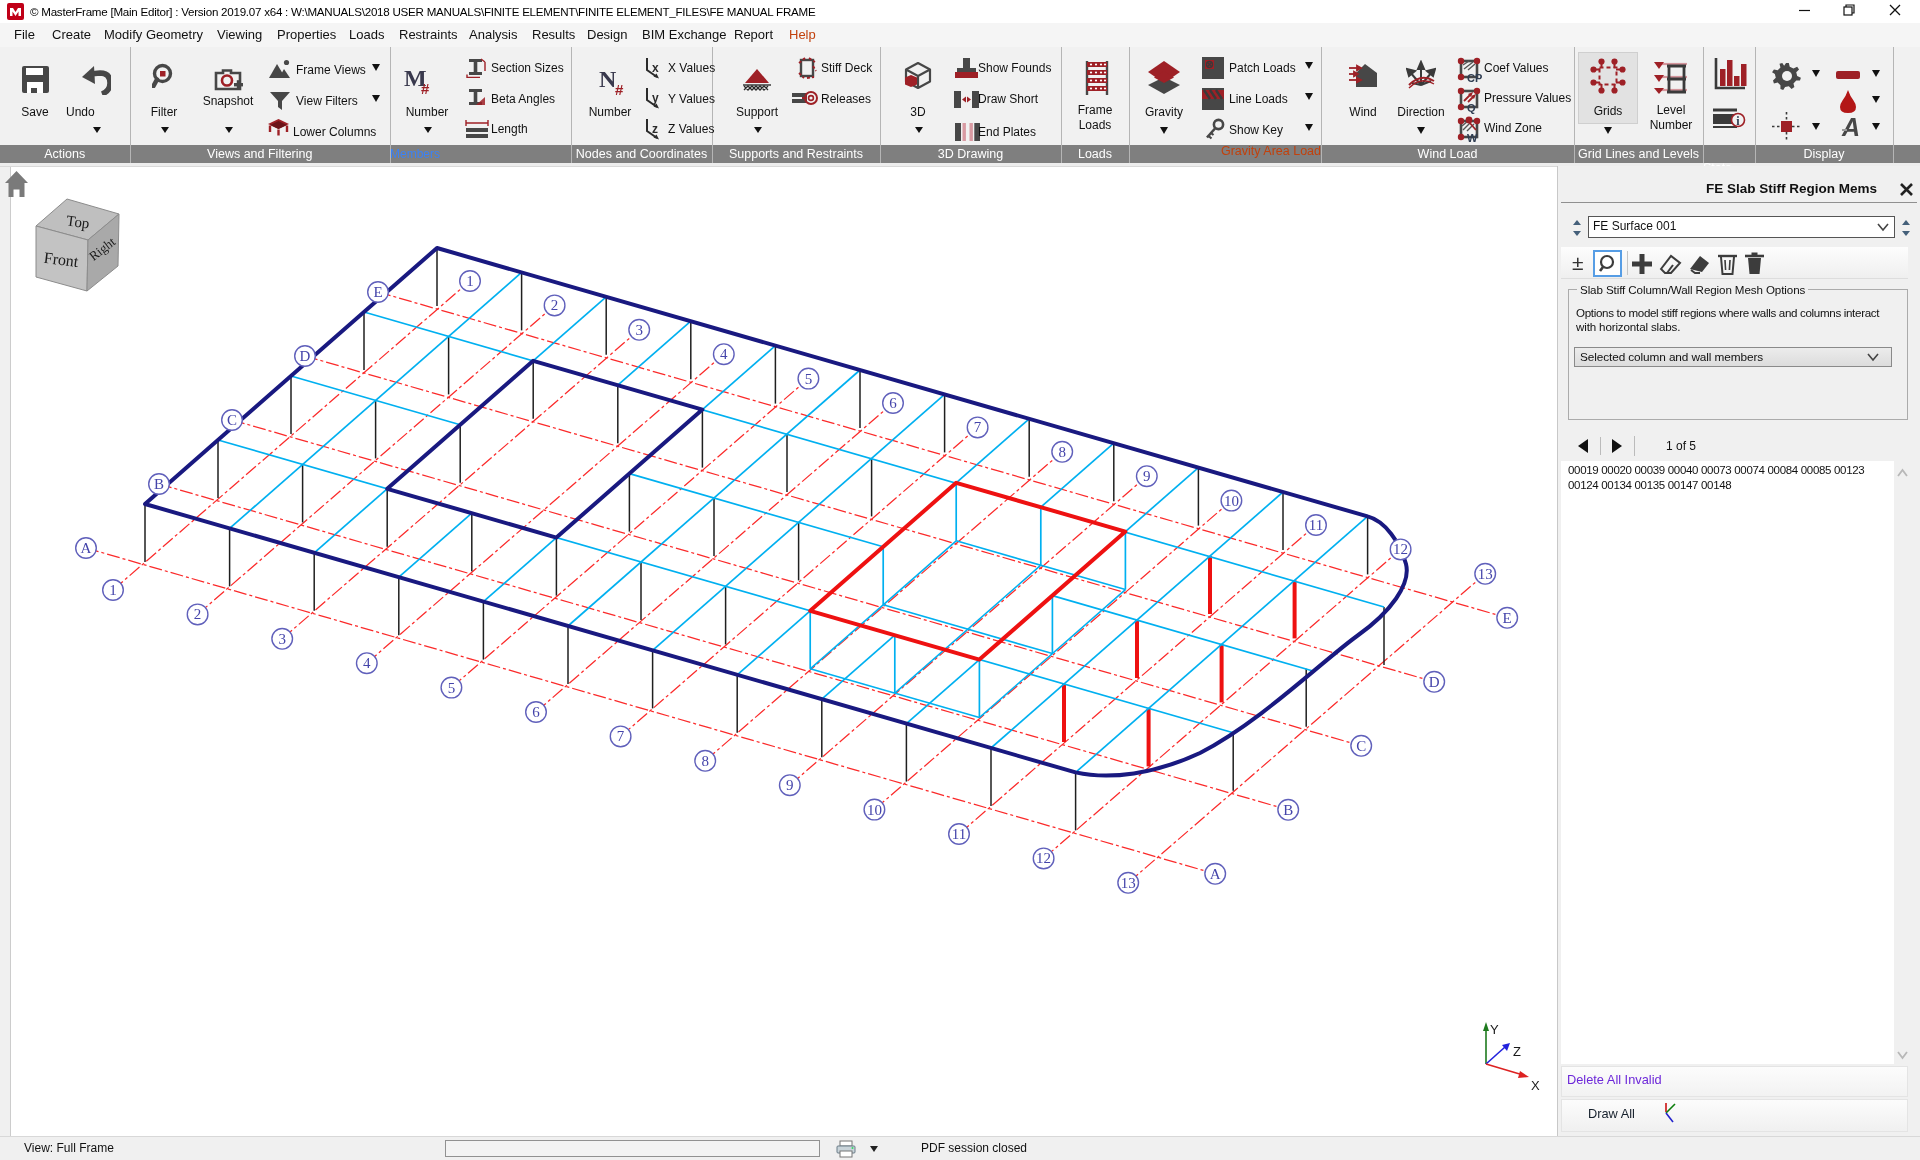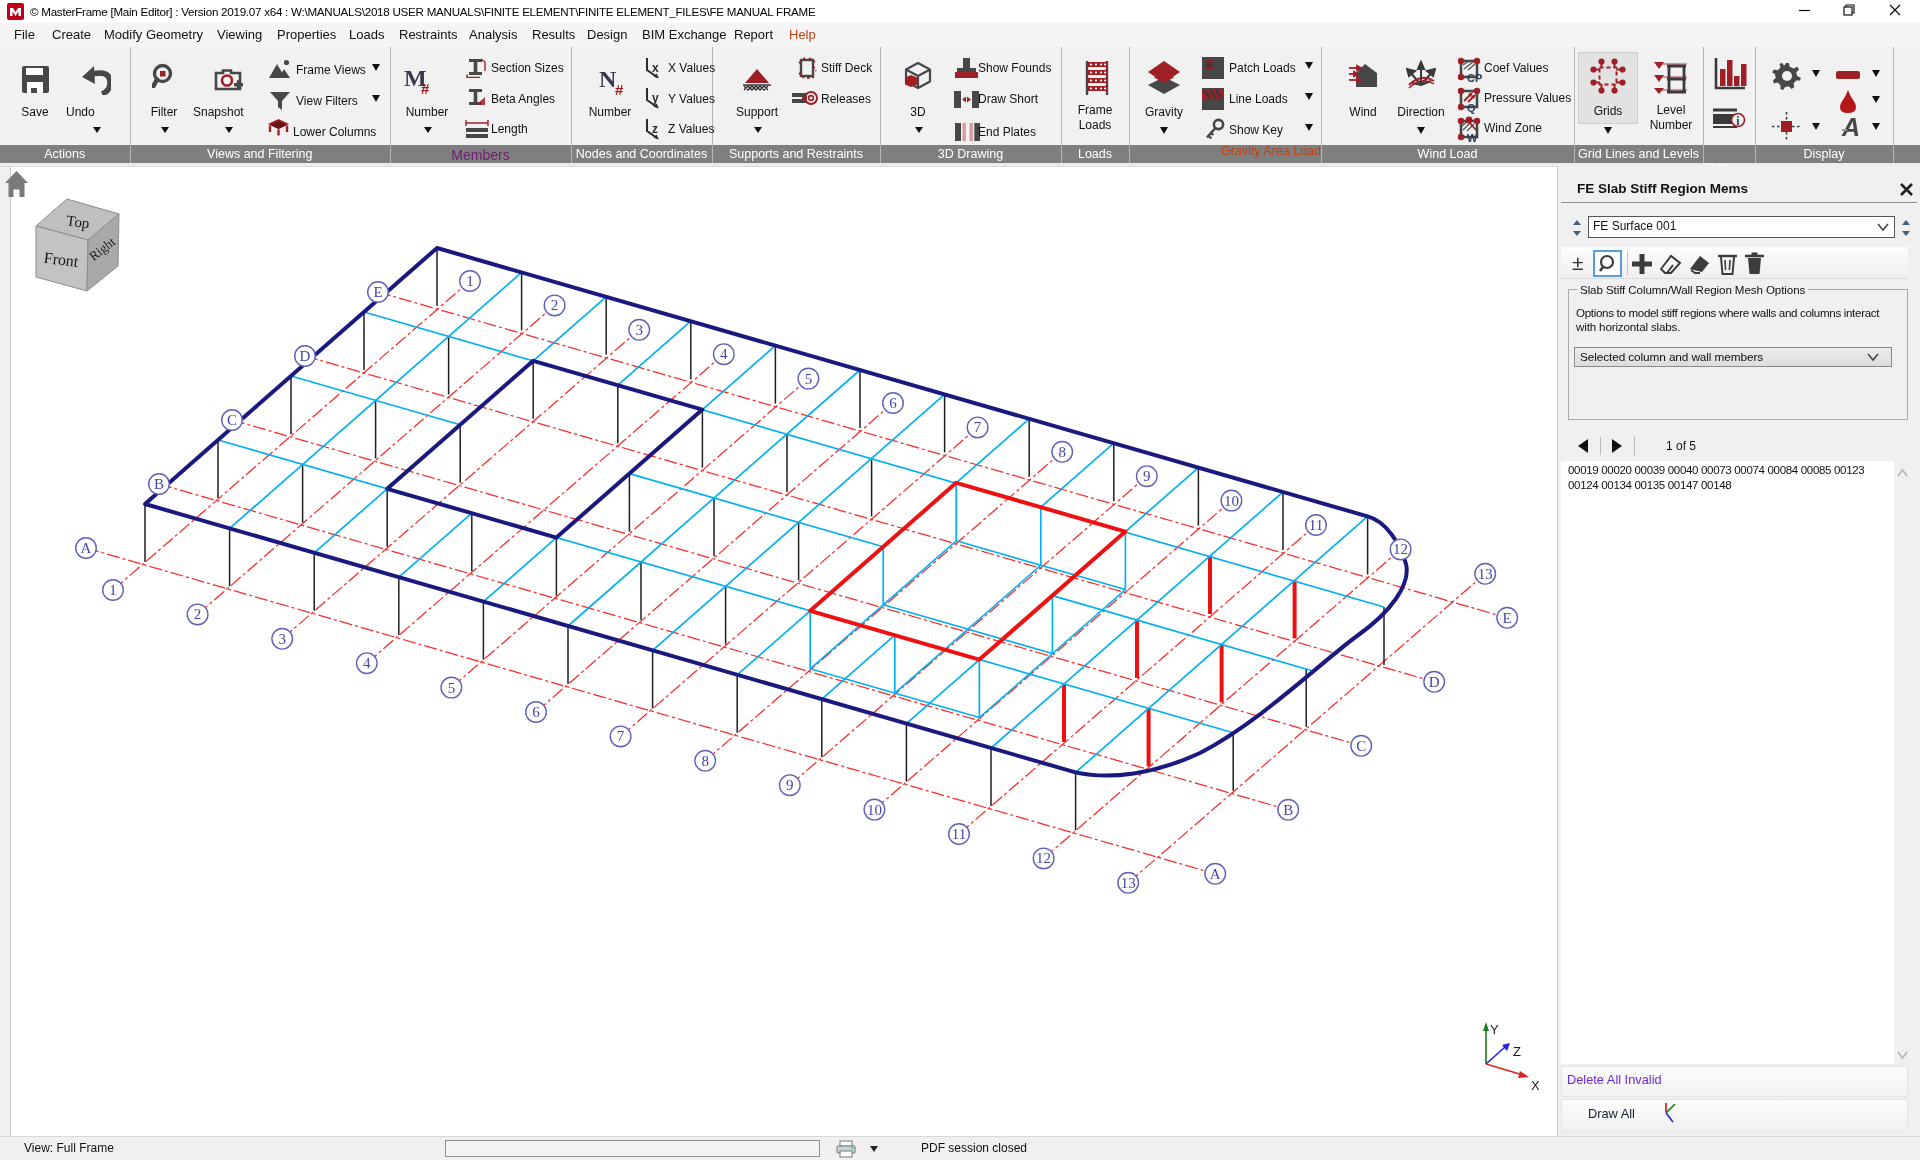--- a/index.html
+++ b/index.html
@@ -40,21 +40,21 @@
 <div style="position:absolute;left:880px;top:47px;width:1px;height:116px;background:#b5b5b5"></div>
 <div style="position:absolute;left:1061px;top:47px;width:1px;height:116px;background:#b5b5b5"></div>
 <div style="position:absolute;left:1129px;top:47px;width:1px;height:116px;background:#b5b5b5"></div>
 <div style="position:absolute;left:1321px;top:47px;width:1px;height:116px;background:#b5b5b5"></div>
 <div style="position:absolute;left:1574px;top:47px;width:1px;height:116px;background:#b5b5b5"></div>
 <div style="position:absolute;left:1703px;top:47px;width:1px;height:116px;background:#b5b5b5"></div>
 <div style="position:absolute;left:1755px;top:47px;width:1px;height:116px;background:#b5b5b5"></div>
 <div style="position:absolute;left:1893px;top:47px;width:1px;height:116px;background:#b5b5b5"></div>
 <div style="position:absolute;left:0.0px;top:147px;width:129.5px;text-align:center;font-size:12.5px;color:#ffffff;white-space:nowrap">Actions</div>
 <div style="position:absolute;left:129.5px;top:147px;width:260.5px;text-align:center;font-size:12.5px;color:#ffffff;white-space:nowrap">Views and Filtering</div>
-<div style="position:absolute;left:390.0px;top:147px;width:181px;text-align:center;font-size:14px;color:#701a75;white-space:nowrap">Members</div>
+<div style="position:absolute;left:390.0px;top:147px;width:181px;text-align:left;font-size:12px;color:#3b82f6;white-space:nowrap">Members</div>
 <div style="position:absolute;left:571.0px;top:147px;width:141px;text-align:center;font-size:12.5px;color:#ffffff;white-space:nowrap">Nodes and Coordinates</div>
 <div style="position:absolute;left:712.0px;top:147px;width:168px;text-align:center;font-size:12.5px;color:#ffffff;white-space:nowrap">Supports and Restraints</div>
 <div style="position:absolute;left:880.0px;top:147px;width:181px;text-align:center;font-size:12.5px;color:#ffffff;white-space:nowrap">3D Drawing</div>
 <div style="position:absolute;left:1061.0px;top:147px;width:68px;text-align:center;font-size:12.5px;color:#ffffff;white-space:nowrap">Loads</div>
 <div style="position:absolute;left:1129.0px;top:144px;width:192px;text-align:right;font-size:12.5px;color:#c2410c;white-space:nowrap">Gravity Area Load</div>
 <div style="position:absolute;left:1321.0px;top:147px;width:253px;text-align:center;font-size:12.5px;color:#ffffff;white-space:nowrap">Wind Load</div>
 <div style="position:absolute;left:1574.0px;top:147px;width:129px;text-align:center;font-size:12.5px;color:#ffffff;white-space:nowrap">Grid Lines and Levels</div>
 <div style="position:absolute;left:1703.0px;top:161px;width:52px;text-align:left;font-size:12.5px;color:#ffffff;white-space:nowrap">Stats</div>
 <div style="position:absolute;left:1755.0px;top:147px;width:138px;text-align:center;font-size:12.5px;color:#ffffff;white-space:nowrap">Display</div>
 <svg style="position:absolute;left:20px;top:64px" width="31" height="31" viewBox="0 0 31 31">
@@ -76,21 +76,21 @@
 <line x1="5" y1="16.5" x2="1.5" y2="23" stroke="#474747" stroke-width="4.5" stroke-linecap="round"></line>
 </svg>
 <div style="position:absolute;left:134.0px;top:105px;width:60px;text-align:center;font-size:12px;color:#111;white-space:nowrap">Filter</div>
 <div style="position:absolute;left:160.5px;top:127px;width:0;height:0;border-left:4.0px solid transparent;border-right:4.0px solid transparent;border-top:6.24px solid #111"></div>
 <svg style="position:absolute;left:214px;top:66px" width="30" height="26" viewBox="0 0 30 26">
 <path d="M2 7 L9 7 L9 4.5 L17 4.5 L17 7 L26 7 L26 23 L2 23 Z" fill="none" stroke="#474747" stroke-width="2.6"></path>
 <circle cx="13" cy="14.5" r="5" fill="none" stroke="#9e2026" stroke-width="2.6"></circle>
 <rect x="20" y="17" width="9" height="3.4" fill="#474747"></rect>
 <rect x="22.8" y="14.2" width="3.4" height="9" fill="#474747"></rect>
 </svg>
-<div style="position:absolute;left:193.0px;top:105px;width:70px;text-align:left;font-size:12px;color:#111;white-space:nowrap">Snapshot</div>
+<div style="position:absolute;left:193.0px;top:94px;width:70px;text-align:center;font-size:12px;color:#111;white-space:nowrap">Snapshot</div>
 <div style="position:absolute;left:224.5px;top:127px;width:0;height:0;border-left:4.0px solid transparent;border-right:4.0px solid transparent;border-top:6.24px solid #111"></div>
 <svg style="position:absolute;left:268px;top:59px" width="24" height="22" viewBox="0 0 24 22">
 <polygon points="1,19 9,5 15,15 12,19" fill="#474747"></polygon>
 <polygon points="11,19 16,10 22,19" fill="#474747"></polygon>
 <circle cx="18.5" cy="3.5" r="2.6" fill="#474747"></circle>
 </svg>
 <div style="position:absolute;left:296px;top:63px;font-size:12px;color:#111;white-space:nowrap">Frame Views</div>
 <div style="position:absolute;left:372px;top:64px;width:0;height:0;border-left:4.5px solid transparent;border-right:4.5px solid transparent;border-top:7.0200000000000005px solid #111"></div>
 <svg style="position:absolute;left:269px;top:90px" width="22" height="21" viewBox="0 0 22 21">
 <polygon points="1,2 21,2 13,11 13,20 9,17 9,11" fill="#474747"></polygon>
@@ -607,21 +607,21 @@
 <polygon points="1529,1077 1520,1071 1518,1078" fill="#dd2222" stroke="none"></polygon>
 </g>
 <g font-size="13" fill="#1a1a1a">
 <text x="1490" y="1034">Y</text>
 <text x="1513" y="1056">Z</text>
 <text x="1531" y="1090">X</text>
 </g>
 
 </svg>
 <div style="position:absolute;left:1557px;top:166px;width:363px;height:970px;background:#f0f0f0;border-left:1px solid #c8c8c8"></div>
-<div style="position:absolute;left:1577.0px;top:181px;width:300px;text-align:left;font-size:13.5px;color:#111;font-weight:bold;white-space:nowrap">FE Slab Stiff Region Mems</div>
+<div style="position:absolute;left:1577.0px;top:181px;width:300px;text-align:right;font-size:13.5px;color:#111;font-weight:bold;white-space:nowrap">FE Slab Stiff Region Mems</div>
 <svg style="position:absolute;left:1899px;top:183px" width="15" height="14" viewBox="0 0 15 14">
     <path d="M2 1 L13 12 M13 1 L2 12" stroke="#222" stroke-width="2.6"></path>
   </svg>
 <div style="position:absolute;left:1561px;top:202px;width:356px;height:1px;background:#909090"></div>
 <svg style="position:absolute;left:1570px;top:218px" width="14" height="20" viewBox="0 0 14 20">
     <polygon points="7,2 11,7 3,7" fill="#44607a"></polygon>
     <polygon points="7,18 11,13 3,13" fill="#44607a"></polygon>
   </svg>
 <div style="position:absolute;left:1588px;top:216px;width:307px;height:22px;background:#fff;border:1px solid #555555"></div>
 <div style="position:absolute;left:1593px;top:219px;font-size:12px;color:#111;white-space:nowrap">FE Surface 001</div>

